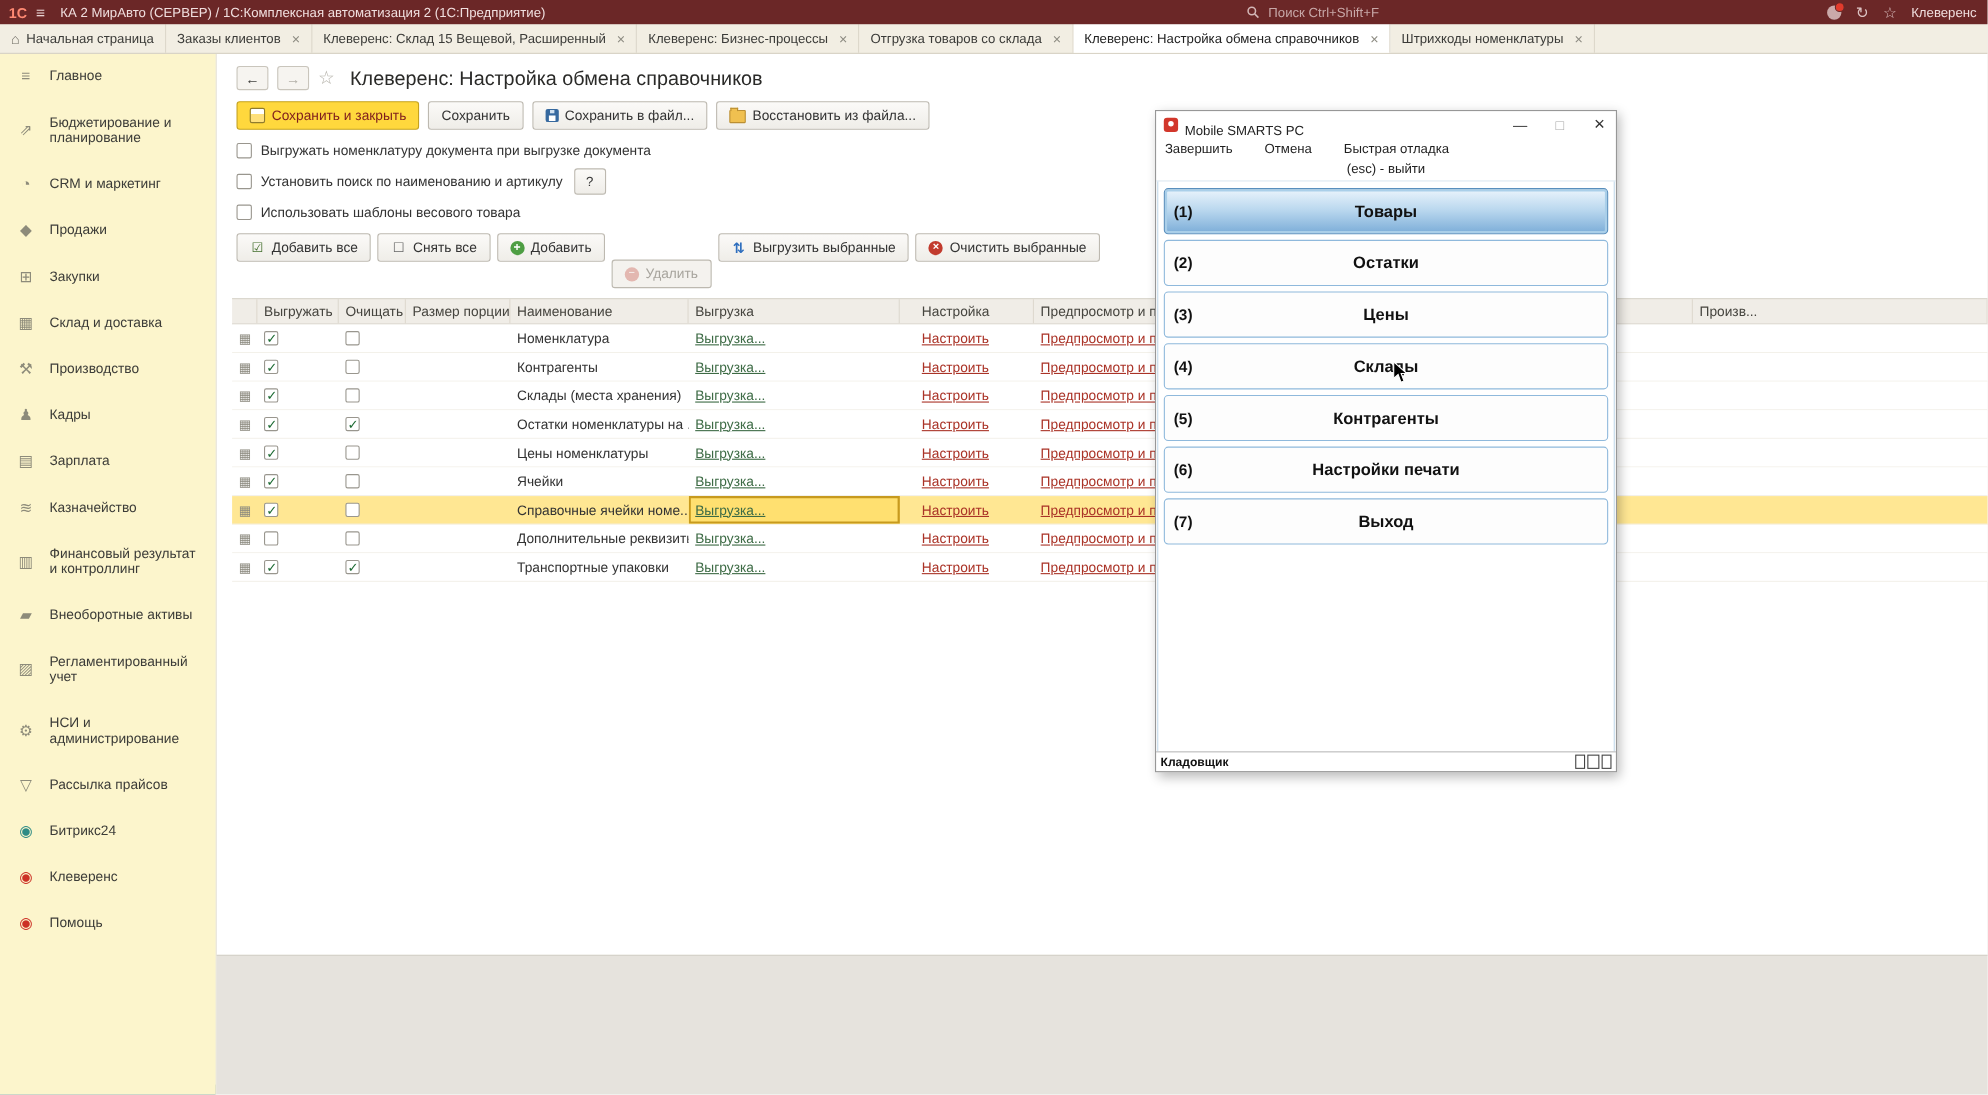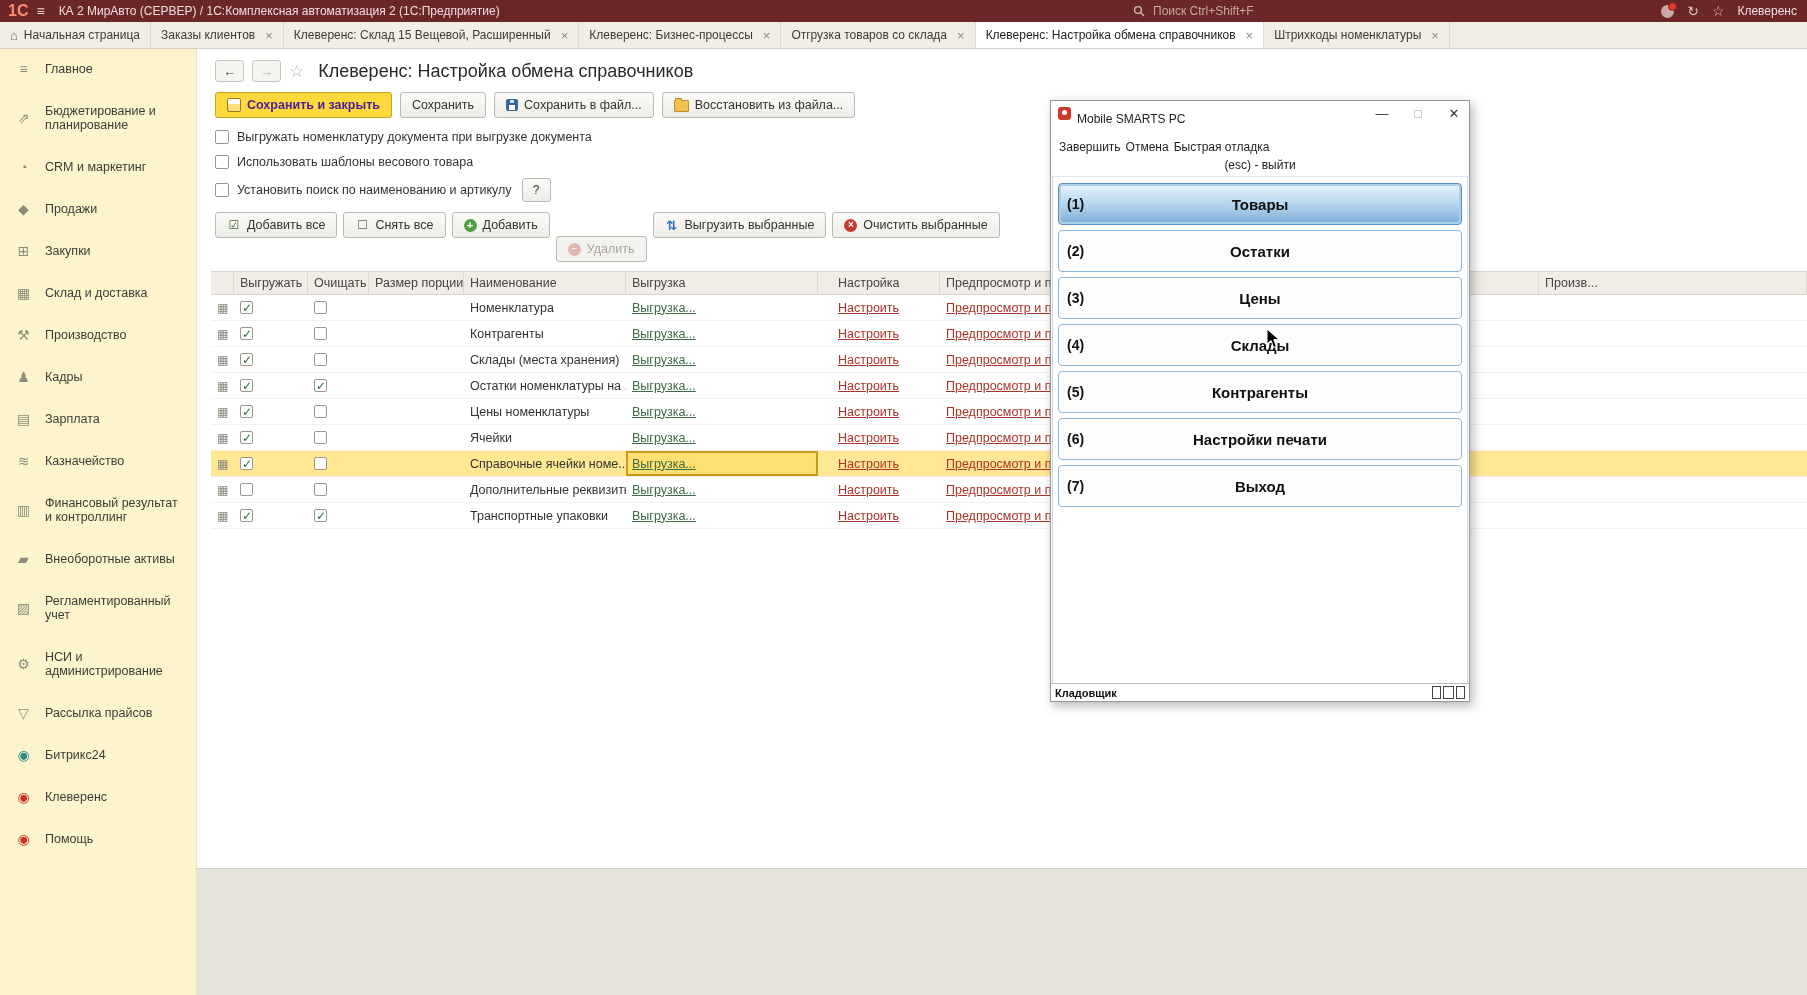--- a/index.html
+++ b/index.html
@@ -4,21 +4,21 @@
 <style>
   html,body{margin:0;padding:0;}
   body{
     width:1807px;height:995px;overflow:hidden;position:relative;
     font-family:"Liberation Sans","DejaVu Sans",sans-serif;
     background:#e6e3dd;-webkit-font-smoothing:antialiased;
   }
   
   .topbar{position:absolute;left:0;top:0;right:0;height:22px;background:var(--topbar-bg,#6b2727);
     display:flex;align-items:center;color:#ecdada;font-size:12px;z-index:30;}
-  .tb-logo{font-weight:bold;color:#ff8a74;margin:0 8px 0 8px;font-size:16px;}
+  .tb-logo{font-weight:bold;color:#ff8a74;margin:0 8px 0 8px;font-size:13px;}
   .tb-burger{color:#e8d2d2;font-size:14px;margin-right:14px;cursor:default;}
   .tb-title{color:#f0dede;white-space:nowrap;}
   .tb-search{position:absolute;left:1133px;display:flex;align-items:center;gap:6px;}
   .tb-search svg{display:block;}
   .search-input{background:transparent;border:none;outline:none;color:#cfb2b2;font-size:12px;width:150px;font-family:inherit;}
   .search-input::placeholder{color:#c7a7a7;}
   .tb-right{margin-left:auto;display:flex;align-items:center;gap:13px;padding-right:10px;}
   .notif-icon{width:13px;height:13px;border-radius:50%;background:#caa9a9;position:relative;display:inline-block;}
   .notif-icon::after{content:"";position:absolute;right:-3px;top:-3px;width:7px;height:7px;border-radius:50%;background:#e23b2c;border:1px solid #6b2727;}
   .tb-glyph{color:#dcc2c2;font-size:14px;line-height:1;}
@@ -39,21 +39,21 @@
   .main{position:absolute;left:196px;top:48px;right:0;bottom:0;background:#fff;border-left:1px solid #e3dfd2;z-index:1;}
   .main-end{position:absolute;left:0;right:0;top:820px;bottom:0;background:#e6e3dd;border-top:1px solid #d4d1c9;}
   .nav-row{display:flex;align-items:center;gap:8px;padding:12px 0 0 18px;}
   .nav-btn{width:27px;height:20px;border:1px solid #c9c5bc;border-radius:3px;background:#f6f4f0;display:flex;align-items:center;justify-content:center;font-size:13px;color:#3f3f3c;}
   .nav-btn.disabled{color:#b3b0a8;}
   .star-glyph{color:#b5b2aa;font-size:17px;}
   .page-title{font-size:18px;color:#2a2a28;margin-left:6px;white-space:nowrap;}
   .actions-row{display:flex;gap:8px;padding:10px 0 0 18px;}
   .btn{height:24px;padding:0 11px;border:1px solid #bdb9b0;border-radius:3px;background:linear-gradient(#fbfaf8,#efede8);
     font-size:12.5px;color:#333;display:inline-flex;align-items:center;gap:6px;white-space:nowrap;cursor:default;}
-  .btn.primary{background:var(--accent-yellow,#ffd83d);border-color:#c5a21f;font-weight:bold;color:#4c1d95;}
+  .btn.primary{background:var(--accent-yellow,#ffd83d);border-color:#c5a21f;font-weight:normal;color:#7f1d1d;}
   .btn.disabled{color:#a8a59e;background:#f4f2ee;margin-top:24px;}
   .btn.disabled .icon{opacity:.45;}
   .save-close-icon{width:12px;height:12px;border:1px solid #8f7b2e;background:linear-gradient(#fff 40%,#ffe07a 40%);border-radius:2px;display:inline-block;}
   .floppy-icon{width:12px;height:12px;background:#36699f;border-radius:2px;position:relative;display:inline-block;}
   .floppy-icon::after{content:"";position:absolute;left:3px;bottom:1px;width:6px;height:5px;background:#fff;}
   .floppy-icon::before{content:"";position:absolute;left:4px;top:1px;width:4px;height:3px;background:#cfe0f0;}
   .folder-icon{width:13px;height:10px;background:#f0c050;border:1px solid #bb8f33;border-radius:1px;position:relative;display:inline-block;margin-top:2px;}
   .folder-icon::before{content:"";position:absolute;top:-3px;left:0;width:5px;height:2px;background:#f0c050;border:1px solid #bb8f33;border-bottom:none;}
   .options{padding:10px 0 0 18px;display:flex;flex-direction:column;gap:7px;}
   .opt-row{display:flex;align-items:center;gap:8px;font-size:12.5px;color:#333;min-height:18px;}
@@ -91,21 +91,21 @@
   .trow.selected .upload-cell{background:#ffe070;box-shadow:inset 0 0 0 2px #c79a1e;}
   
   .dialog{position:absolute;left:1050px;top:100px;width:418px;height:600px;background:#fff;border:1px solid #979797;
     box-shadow:3px 4px 10px rgba(0,0,0,.28);display:flex;flex-direction:column;z-index:10;}
   .dlg-title{height:24px;display:flex;align-items:center;gap:6px;padding-left:7px;font-size:12px;color:#222;}
   .dlg-logo{width:13px;height:13px;background:#d2372b;border-radius:3px;position:relative;flex:0 0 13px;}
   .dlg-logo::after{content:"";position:absolute;left:4px;top:3px;width:5px;height:5px;border-radius:50%;background:#fff;}
   .dlg-ttl{flex:1;margin-top:12px;}
   .dlg-ctrl{width:30px;height:22px;display:flex;align-items:center;justify-content:center;font-size:13px;color:#333;}
   .dlg-ctrl.dim{color:#aaa;}
-  .dlg-menu{display:flex;gap:5px;padding:3px 8px 2px;font-size:12px;color:#1f1f1f;margin-top:12px;}
+  .dlg-menu{display:flex;gap:29px;padding:3px 8px 2px;font-size:12px;color:#1f1f1f;}
   .dlg-esc{text-align:center;font-size:12px;color:#222;padding:2px 0 4px;border-bottom:1px solid #dde8f1;}
   .dlg-list{flex:1;border-left:1px solid #c4daec;border-right:1px solid #c4daec;margin:0 1px;padding:3px 2px;overflow:hidden;}
   .dlg-btn{position:relative;margin:3px 3px 5px;height:40px;border:1px solid var(--dialog-blue-border,#8fb9dc);border-radius:4px;
     display:flex;align-items:center;justify-content:center;font-weight:bold;font-size:15px;color:#111;background:#fdfdfd;cursor:default;}
   .dlg-btn .num{position:absolute;left:8px;font-size:14px;font-weight:bold;}
   .dlg-btn.selected{background:linear-gradient(180deg,#eaf4fc 0%,#b9d7ee 48%,#7cadd8 100%);
     border-color:#5a8fbd;box-shadow:inset 0 0 0 2px #aacfe9;}
   .dlg-status{height:17px;border-top:1px solid #b9b9b9;display:flex;align-items:center;padding:0 4px;font-size:11px;font-weight:bold;color:#111;}
   .st-icons{margin-left:auto;display:flex;align-items:center;gap:2px;}
   .st-box{width:7px;height:11px;border:1px solid #444;display:inline-block;}
@@ -270,26 +270,26 @@
     </span>
   </div>
 
   <div class="options">
       <div class="opt-row">
         <span class="cb"></span>
         <span>Выгружать номенклатуру документа при выгрузке документа</span>
       </div>
       <div class="opt-row">
         <span class="cb"></span>
-        <span>Использовать шаблоны весового товара</span>
+        <span>Установить поиск по наименованию и артикулу</span>
+        <span class="help-btn">?</span>
       </div>
       <div class="opt-row">
         <span class="cb"></span>
-        <span>Установить поиск по наименованию и артикулу</span>
-        <span class="help-btn">?</span>
+        <span>Использовать шаблоны весового товара</span>
       </div>
     </div>
 
   <div class="toolbar">
       <span class="btn">
         <span class="icon check-all-icon"></span>
         <span>Добавить все</span>
       </span>
       <span class="btn">
         <span class="icon uncheck-all-icon"></span>

